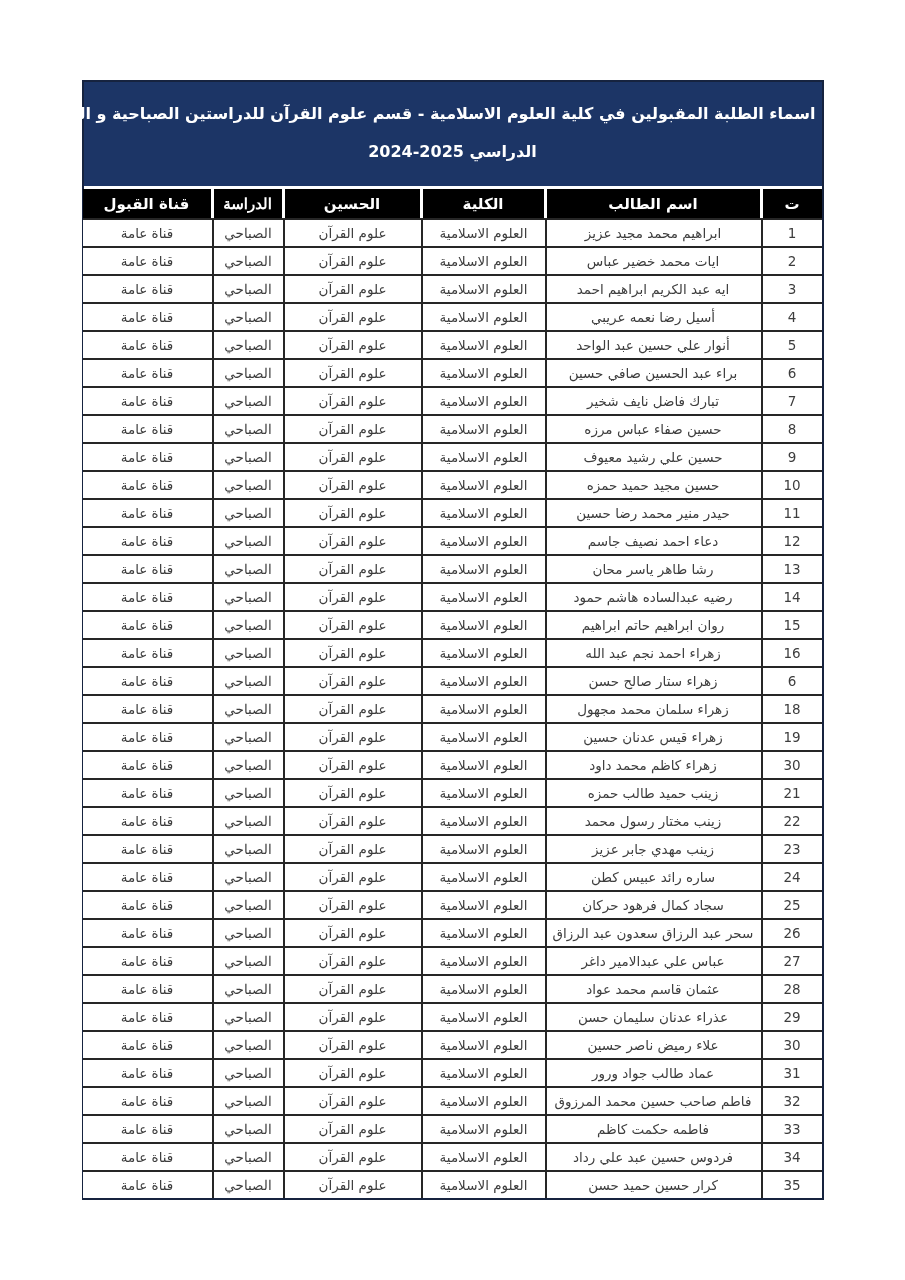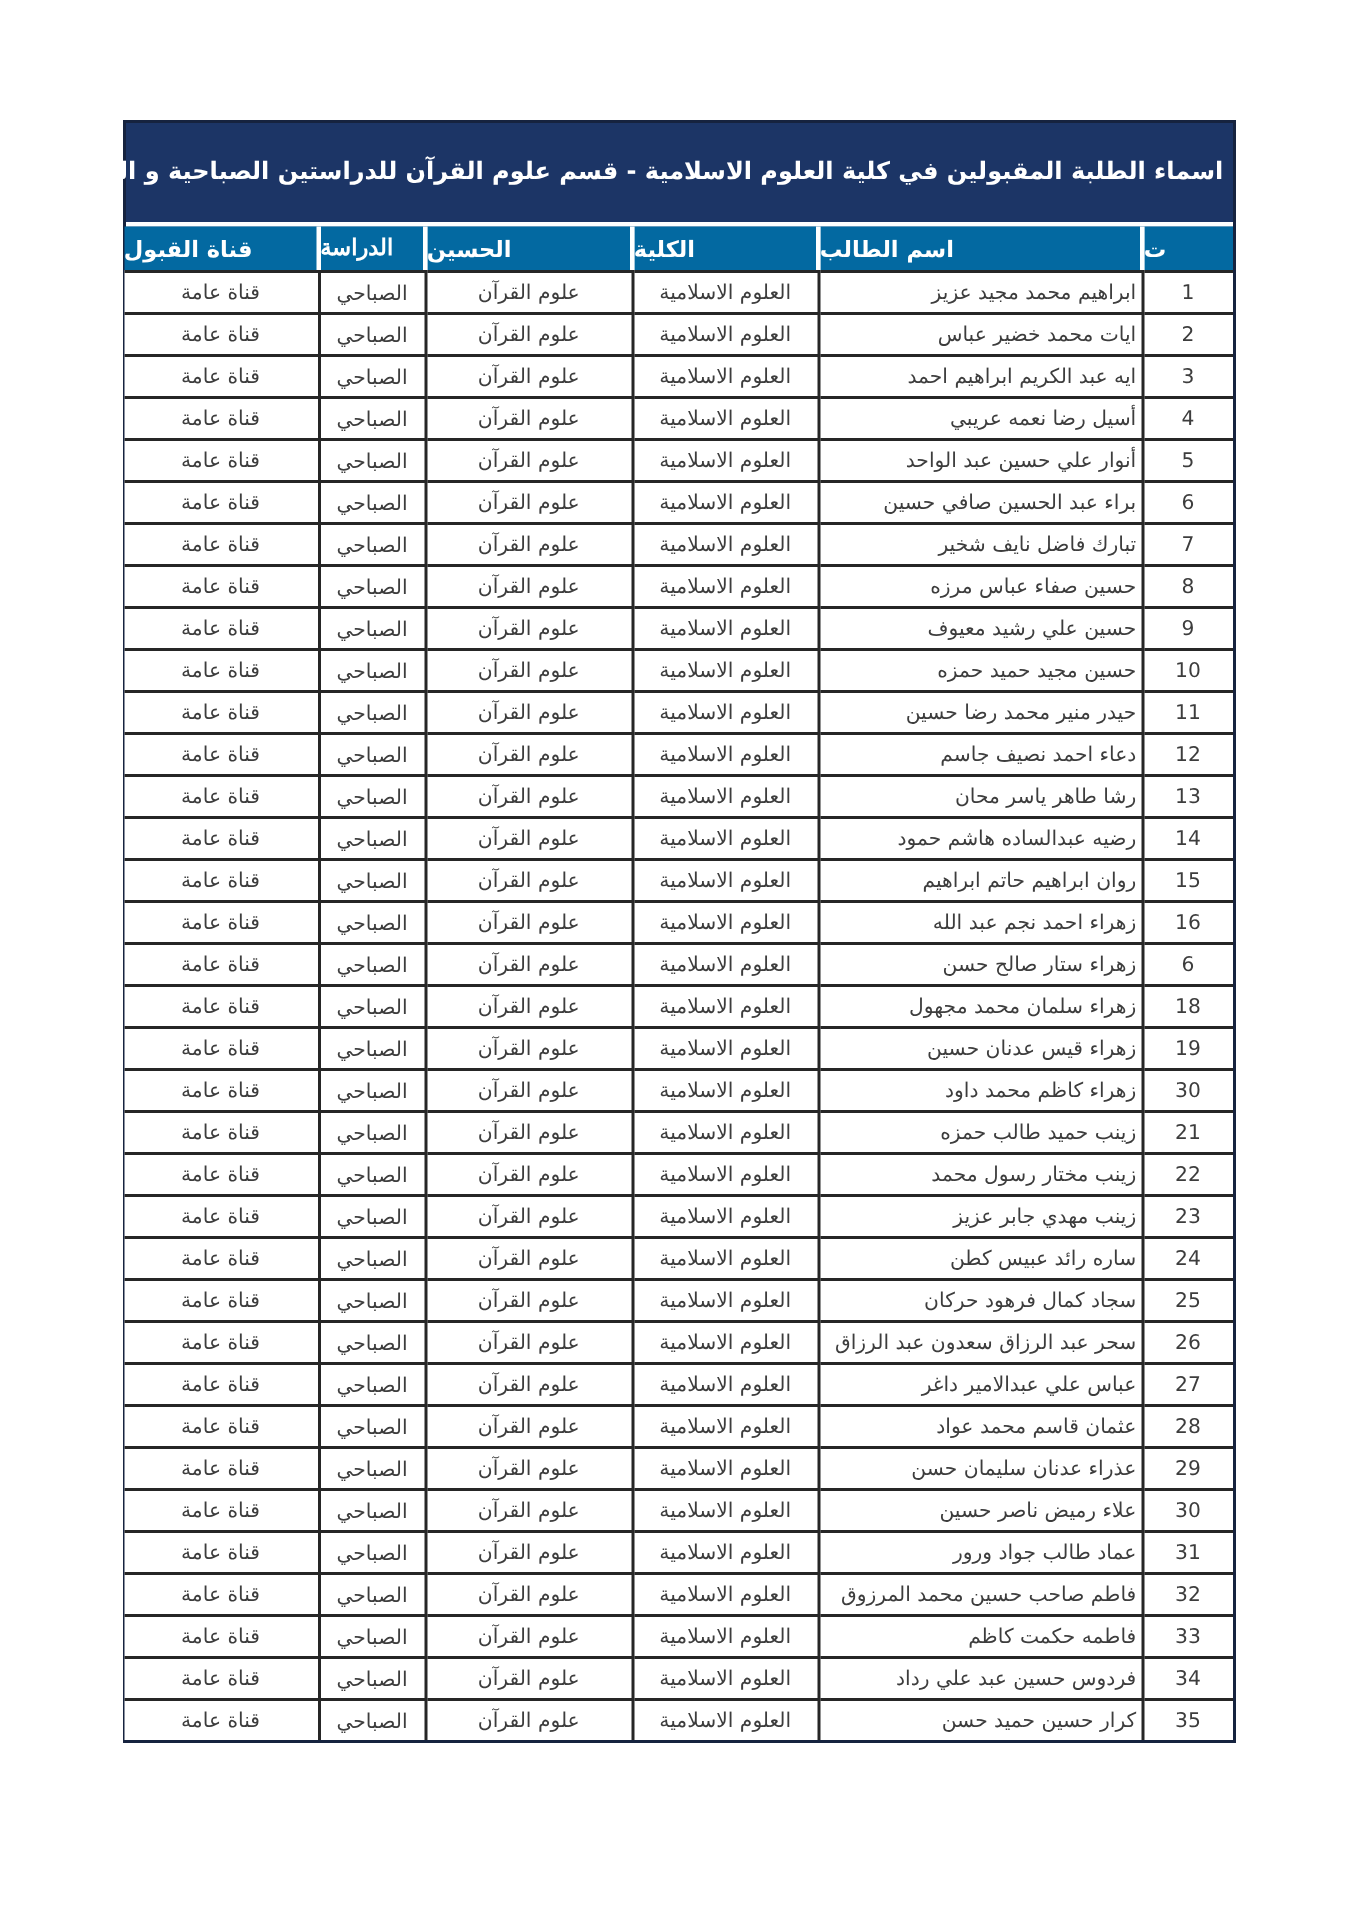--- a/index.html
+++ b/index.html
@@ -40,27 +40,27 @@
     font-weight: bold;
     line-height: 38px;
   }
   table.students {
     width: 100%;
     border-collapse: separate;
     border-spacing: 0;
     table-layout: fixed;
   }
   table.students thead th {
-    background: #0369a1;
+    background: #000000;
     color: #ffffff;
     font-size: 15px;
     font-weight: bold;
     height: 29px;
     padding: 0;
-    text-align: left;
+    text-align: center;
     vertical-align: middle;
   }
   table.students thead th + th {
     border-right: 3px solid #ffffff;
   }
   table.students tbody td {
     background: #ffffff;
     color: #3d3d3d;
     font-size: 13.5px;
     height: 26px;
@@ -75,34 +75,35 @@
     border-right: 2px solid #262626;
   }
   
   .col-index      { width: 59px; }
   .col-name       { width: 213px; }
   .col-college    { width: 121px; }
   .col-department { width: 135px; }
   .col-study      { width: 68px; font-family: Liberation Serif, serif; }
   .col-channel    { width: 128px; }
   table.students tbody td.col-name {
-    text-align: right;
+    text-align: center;
     padding-right: 3px;
     padding-left: 2px;
     margin-left: 28px;
   }
 </style>
 </head>
 <body>
 
 <div class="page">
   <div class="doc">
 
     <div class="title-block">
       <div class="title-line1">اسماء الطلبة المقبولين في كلية العلوم الاسلامية - قسم علوم القرآن للدراستين الصباحية و المسائية للعام</div>
+      <div class="title-line2">الدراسي 2025-2024</div>
     </div>
 
     <table class="students">
       <thead>
         <tr>
             <th class="col-index">ت</th>
             <th class="col-name">اسم الطالب</th>
             <th class="col-college">الكلية</th>
             <th class="col-department">الحسين</th>
             <th class="col-study">الدراسة</th>

